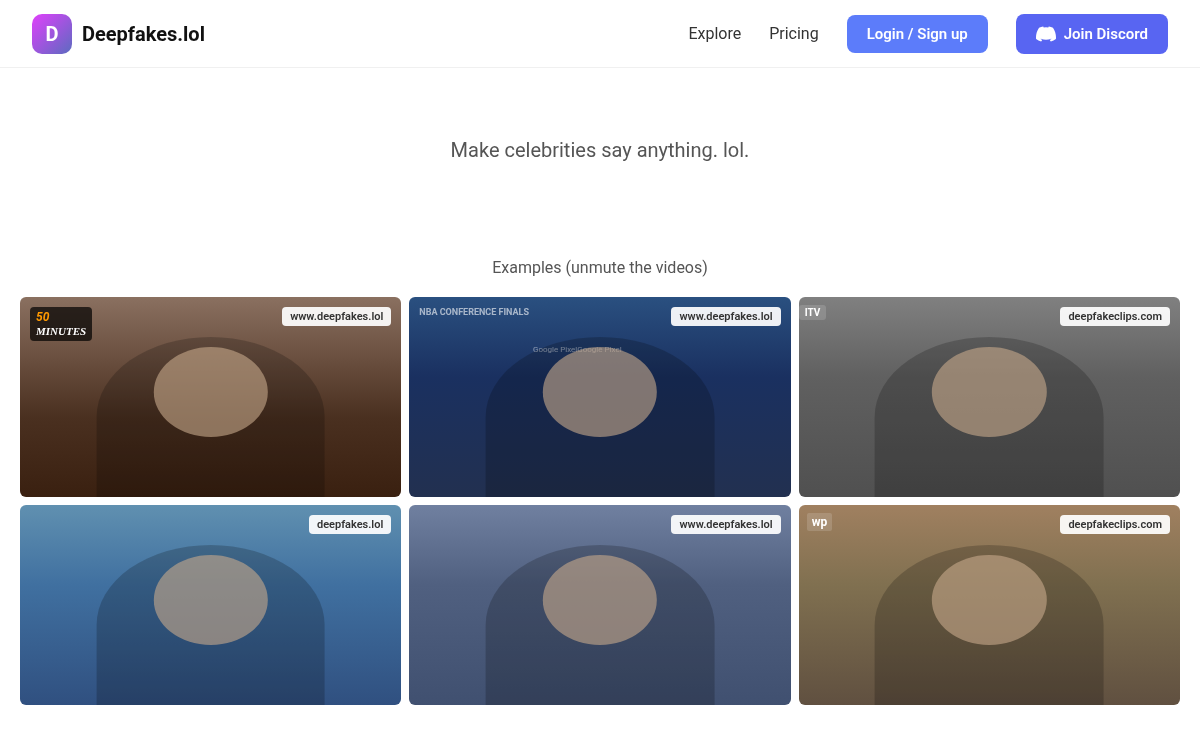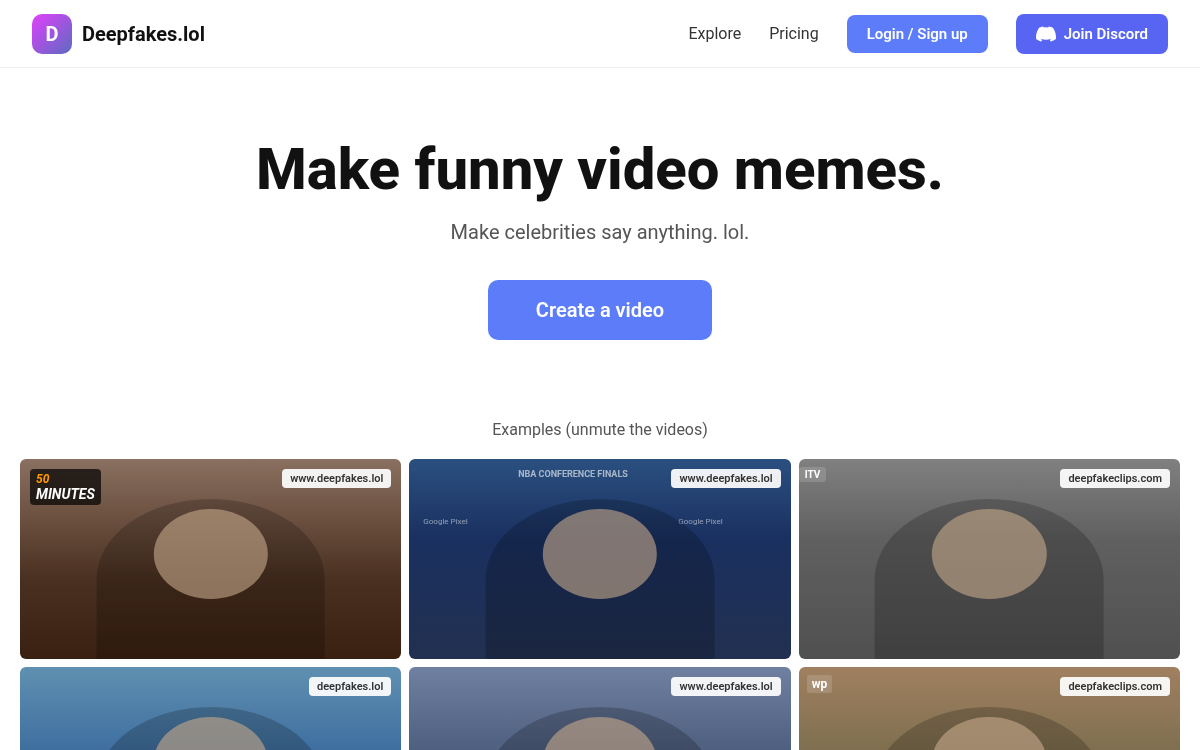--- a/index.html
+++ b/index.html
@@ -263,41 +263,39 @@
     <button class="btn-discord">
       <svg class="discord-icon" viewBox="0 0 24 24" fill="white">
         <path d="M20.317 4.37a19.791 19.791 0 00-4.885-1.515.074.074 0 00-.079.037c-.21.375-.444.864-.608 1.25a18.27 18.27 0 00-5.487 0 12.64 12.64 0 00-.617-1.25.077.077 0 00-.079-.037A19.736 19.736 0 003.677 4.37a.07.07 0 00-.032.027C.533 9.046-.32 13.58.099 18.057a.082.082 0 00.031.057 19.9 19.9 0 005.993 3.03.078.078 0 00.084-.028c.462-.63.874-1.295 1.226-1.994a.076.076 0 00-.041-.106 13.107 13.107 0 01-1.872-.892.077.077 0 01-.008-.128 10.2 10.2 0 00.372-.292.074.074 0 01.077-.01c3.928 1.793 8.18 1.793 12.062 0a.074.074 0 01.078.01c.12.098.246.198.373.292a.077.077 0 01-.006.127 12.299 12.299 0 01-1.873.892.077.077 0 00-.041.107c.36.698.772 1.362 1.225 1.993a.076.076 0 00.084.028 19.839 19.839 0 006.002-3.03.077.077 0 00.032-.054c.5-5.177-.838-9.674-3.549-13.66a.061.061 0 00-.031-.03z"></path>
       </svg>
       <span>Join Discord</span>
     </button>
   </div>
 </nav>
 
 <section class="hero">
-  <h1 class="hero-title">Make funny video memes.</h1>
   <p class="hero-subtitle">Make celebrities say anything. lol.</p>
-  <button class="btn-create">Create a video</button>
 </section>
 
 <section class="examples-section">
   <p class="examples-title">Examples (unmute the videos)</p>
 
   <div class="video-grid">
 
     <div class="video-thumb thumb-1">
       <div class="thumb-badge-1">
-        <span style="color:#f90;">50</span><br><span style="font-size:14px;">MINUTES</span>
+        <span style="color:#f90;">50</span><br><span style="font-size:11px;font-family:Liberation Serif, serif;">MINUTES</span>
       </div>
       <div class="video-watermark">www.deepfakes.lol</div>
     </div>
 
     <div class="video-thumb thumb-2">
       <div class="video-watermark">www.deepfakes.lol</div>
 
-      <div style="position:absolute;top:6px;left:6px;right:60px;bottom:0;display:flex;flex-direction:column;justify-content:flex-start;padding:4px;">
+      <div style="position:absolute;top:6px;left:6px;right:60px;bottom:0;display:flex;flex-direction:row;justify-content:flex-start;padding:4px;">
         <div style="color:rgba(255,255,255,0.6);font-size:9px;font-weight:700;text-align:center;">NBA CONFERENCE FINALS</div>
         <div style="display:flex;justify-content:space-between;padding:2px 4px;margin-top:36px;">
           <div style="color:rgba(255,255,255,0.5);font-size:8px;">Google Pixel</div>
           <div style="color:rgba(255,255,255,0.5);font-size:8px;">Google Pixel</div>
         </div>
       </div>
     </div>
 
     <div class="video-thumb thumb-3">
       <div class="video-watermark">deepfakeclips.com</div>

